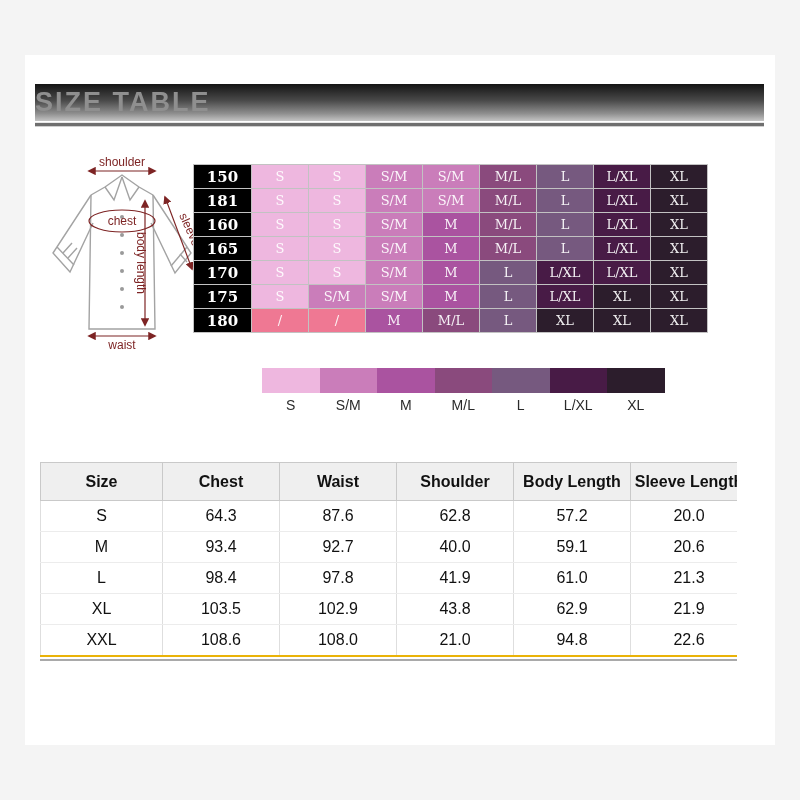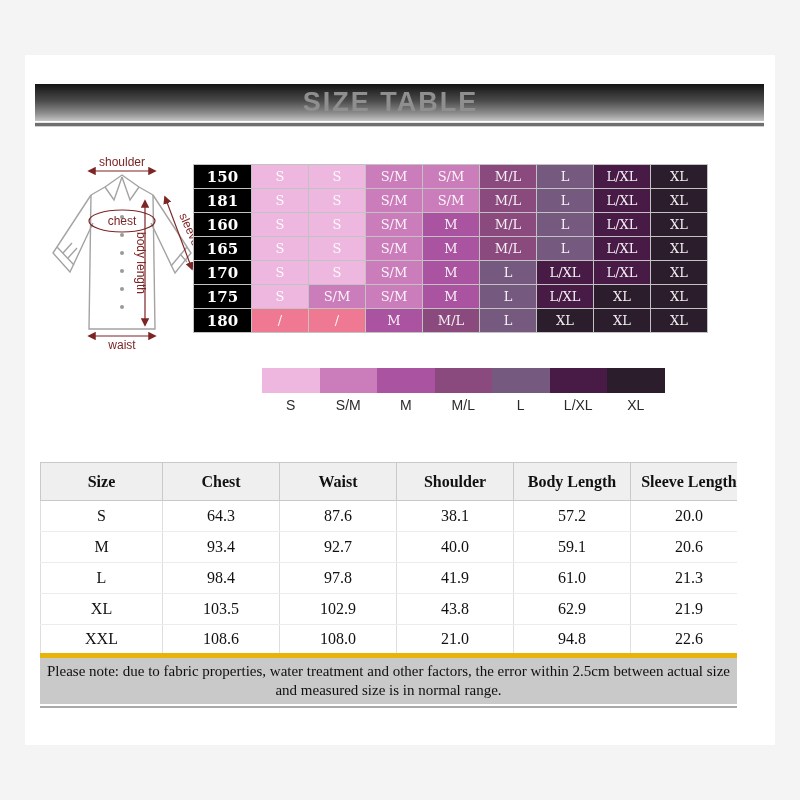--- a/index.html
+++ b/index.html
@@ -3,21 +3,21 @@
 <meta charset="utf-8">
 <style>
   * { margin:0; padding:0; box-sizing:border-box; }
   html,body { width:800px; height:800px; }
   body { background:#f4f4f4; font-family:"Liberation Sans", sans-serif; position:relative; }
   .card { position:absolute; left:25px; top:55px; width:750px; height:690px; background:#ffffff; }
 
   
   .banner { position:absolute; left:10px; top:29px; width:729px; height:37px;
             background:linear-gradient(to bottom,#141414 0%,#4a4a4a 45%,#8f8f8f 80%,#c4c4c4 100%);
-            display:flex; align-items:center; justify-content:center; }
+            display:flex; align-items:center; justify-content:flex-start; }
   .banner-title { color:#8f8f8f; font-size:27px; font-weight:bold; letter-spacing:2px;
                   padding-right:18px; font-family:"Liberation Sans", sans-serif; }
   .banner-sep-a { position:absolute; left:10px; top:67px; width:729px; height:1px; background:#e9e9e9; }
   .banner-sep-b { position:absolute; left:10px; top:68px; width:729px; height:3px; background:#6f6f6f; }
   .banner-sep-c { position:absolute; left:10px; top:71px; width:729px; height:1px; background:#cfcfcf; }
 
   
   .shirt { position:absolute; left:16px; top:102px; }
 
   
@@ -37,28 +37,28 @@
   
   .legend { position:absolute; left:237px; top:313px; display:flex; }
   .lg-item { width:57.5px; }
   .lg-swatch { height:25px; width:100%; }
   .lg-label { text-align:center; font-size:14px; color:#2a2a2a; margin-top:4px;
               font-family:"Liberation Sans", sans-serif; }
 
   
   .meas-wrap { position:absolute; left:15px; top:407px; width:697px; overflow:hidden; }
   table.meas { border-collapse:collapse; table-layout:fixed; width:707px;
-               font-family:Liberation Serif, serif; }
+               font-family:Liberation Sans, sans-serif; }
   table.meas col { width:117px; } table.meas col.c0 { width:122px; }
   table.meas th { background:#efefef; font-size:16px; font-weight:bold; color:#111;
                   height:38px; border:1px solid #c9c9c9; }
   table.meas td { background:#ffffff; font-size:16px; color:#111; text-align:center;
                   height:31px; border-left:1px solid #dedede; border-right:1px solid #dedede;
                   border-bottom:1px solid #ececec; }
-  table.meas tr:last-child td { border-bottom:5px solid #eab308; }
+  table.meas tr:last-child td { border-bottom:2px solid #eab308; }
 
   .note { width:697px; background:#c9c9c9; color:#0f0f0f; text-align:center;
           font-family:"Liberation Serif", serif; font-size:15px; line-height:19px;
           padding:4px 2px; }
   .note-underline { width:697px; height:2px; background:#a9a9a9; margin-top:2px; }
 </style>
 </head>
 <body>
 
 <div class="card">
@@ -245,21 +245,21 @@
             <th>Shoulder</th>
             <th>Body Length</th>
             <th>Sleeve Length</th>
           </tr>
         </thead>
       <tbody>
           <tr>
             <td>S</td>
             <td>64.3</td>
             <td>87.6</td>
-            <td>38.1</td>
+            <td>62.8</td>
             <td>57.2</td>
             <td>20.0</td>
           </tr>
           <tr>
             <td>M</td>
             <td>93.4</td>
             <td>92.7</td>
             <td>40.0</td>
             <td>59.1</td>
             <td>20.6</td>
@@ -283,17 +283,16 @@
           <tr>
             <td>XXL</td>
             <td>108.6</td>
             <td>108.0</td>
             <td>21.0</td>
             <td>94.8</td>
             <td>22.6</td>
           </tr>
         </tbody>
     </table>
-    <div class="note">Please note: due to fabric properties, water treatment and other factors, the error within 2.5cm between actual size and measured size is in normal range.</div>
     <div class="note-underline"></div>
   </div>
 
 </div>
 
 </body></html>

